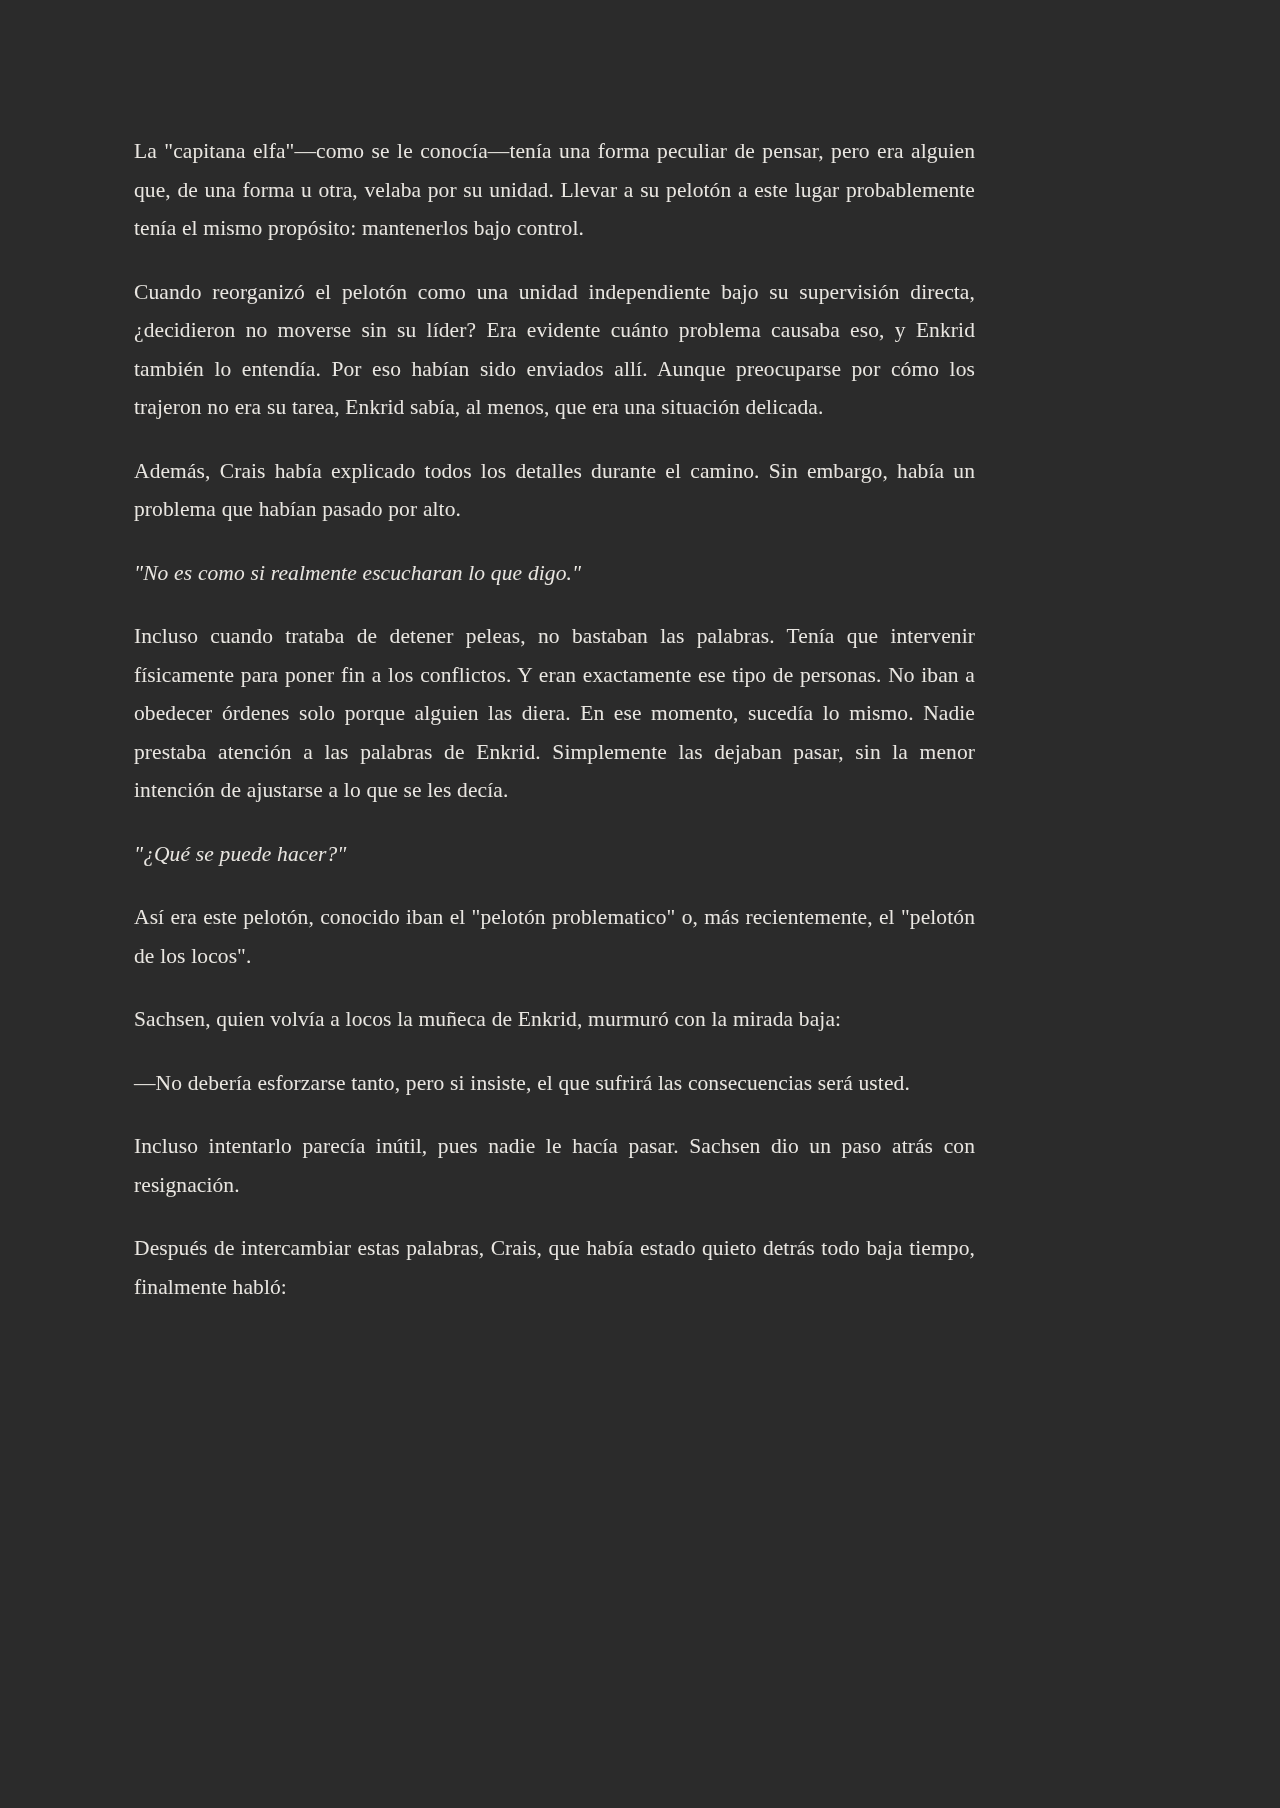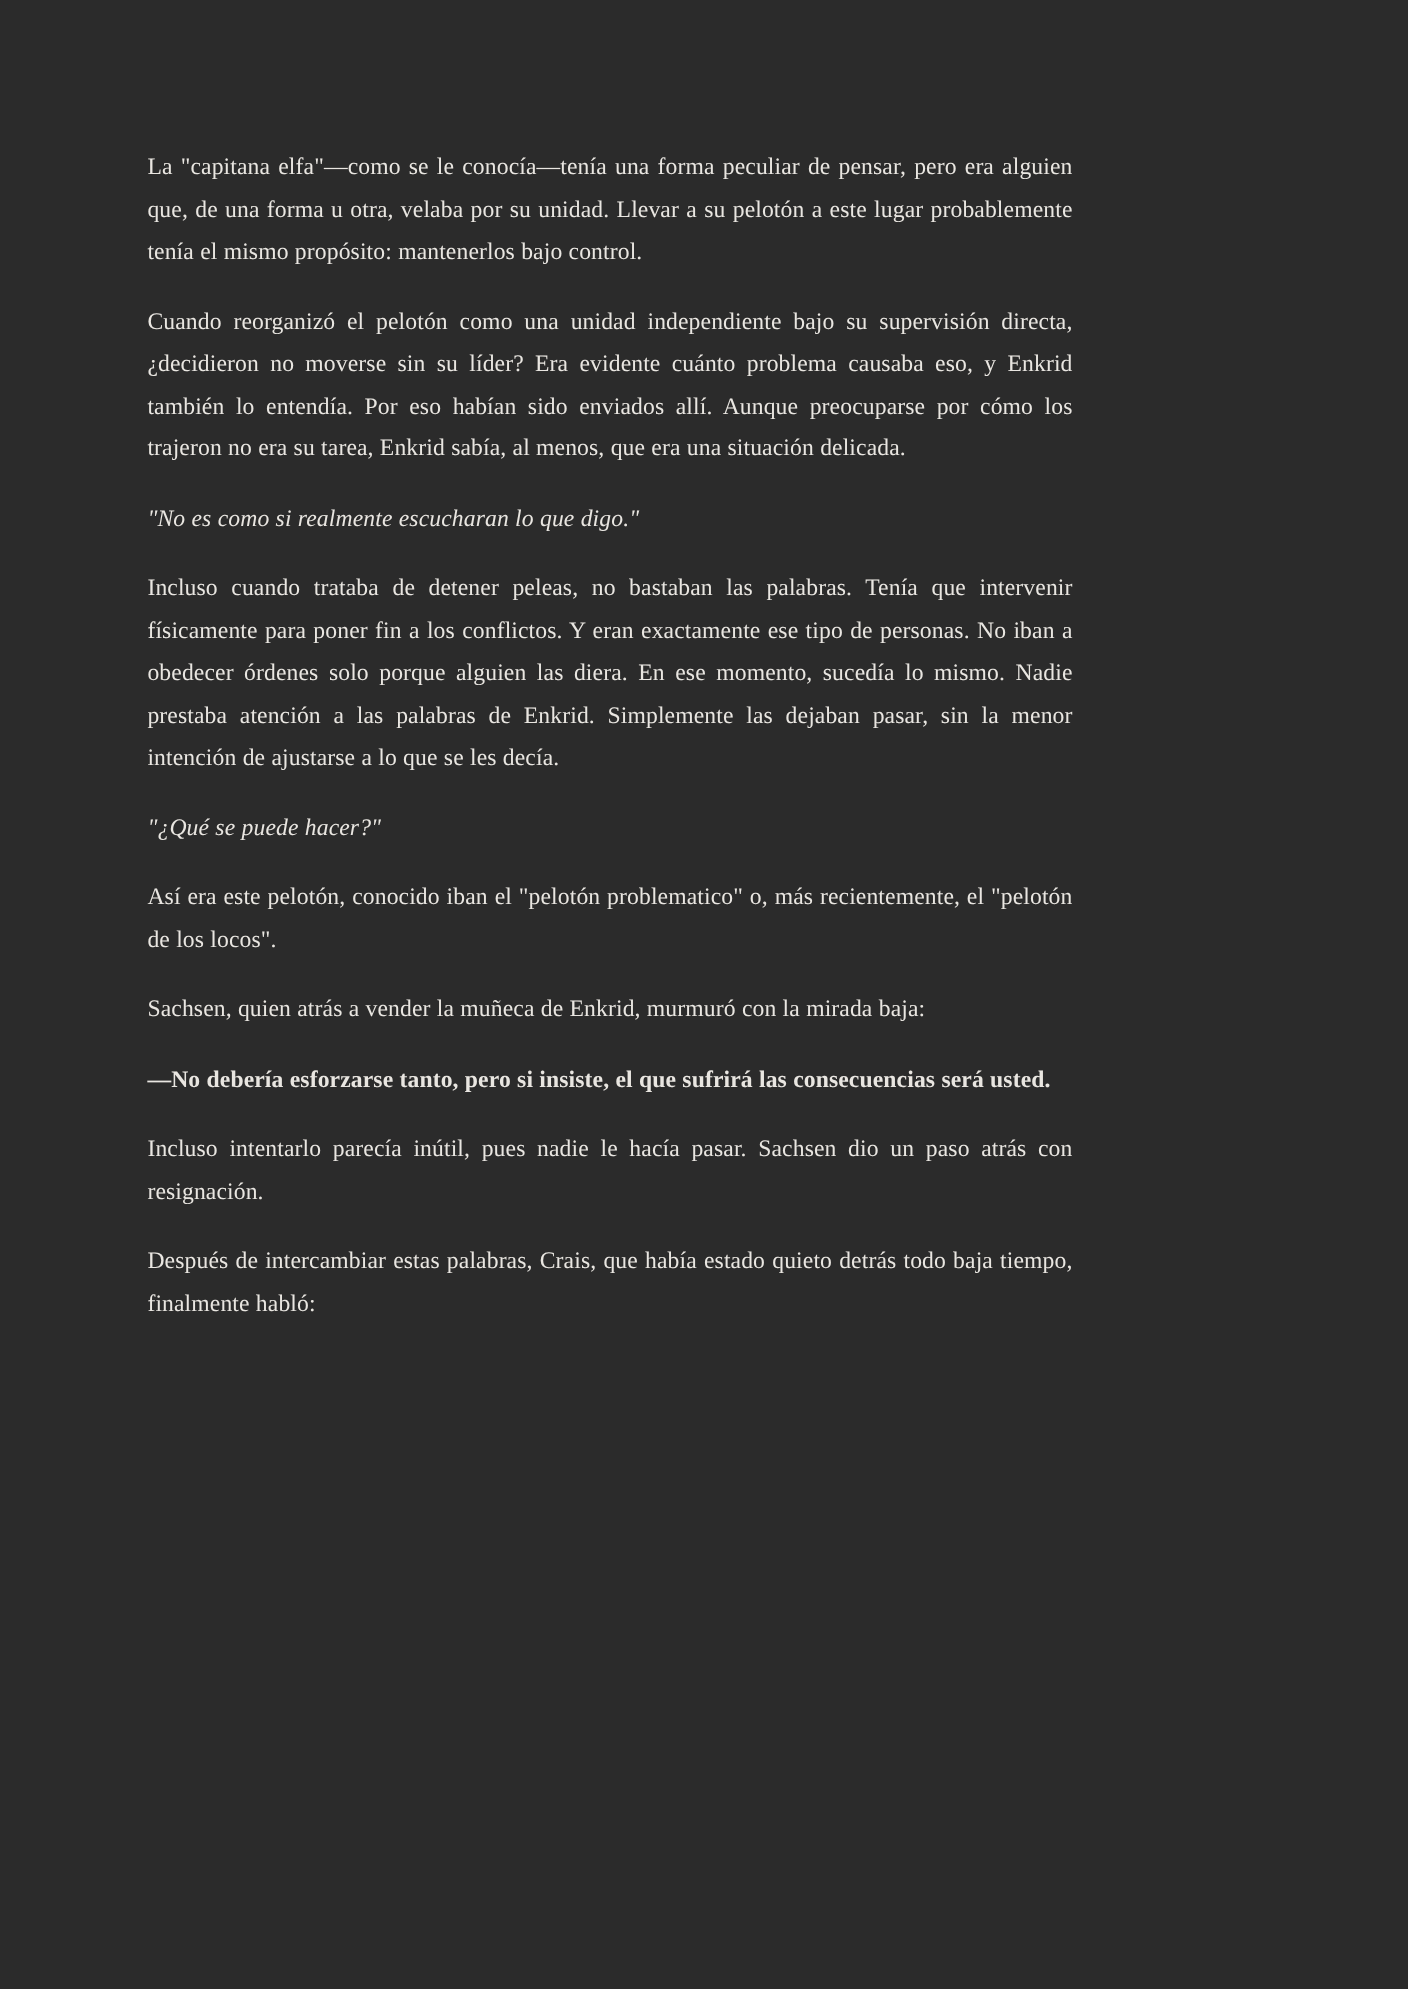--- a/index.html
+++ b/index.html
@@ -36,43 +36,43 @@
   p.para:last-child {
     margin-bottom: 0;
   }
   p.quote {
     font-style: italic;
     text-align: left;
     color: #e9e6e1;
   }
   p.dialogue {
     text-align: justify;
-    font-weight: bold;
   }
 </style>
 </head>
 <body>
 
 <div class="page">
   <article class="reader-content">
 
     <p class="para">La "capitana elfa"—como se le conocía—tenía una forma peculiar de pensar, pero era alguien que, de una forma u otra, velaba por su unidad. Llevar a su pelotón a este lugar probablemente tenía el mismo propósito: mantenerlos bajo control.</p>
 
     <p class="para">Cuando reorganizó el pelotón como una unidad independiente bajo su supervisión directa, ¿decidieron no moverse sin su líder? Era evidente cuánto problema causaba eso, y Enkrid también lo entendía. Por eso habían sido enviados allí. Aunque preocuparse por cómo los trajeron no era su tarea, Enkrid sabía, al menos, que era una situación delicada.</p>
 
+    <p class="para">Además, Crais había explicado todos los detalles durante el camino. Sin embargo, había un problema que habían pasado por alto.</p>
 
     <p class="para quote">"No es como si realmente escucharan lo que digo."</p>
 
     <p class="para">Incluso cuando trataba de detener peleas, no bastaban las palabras. Tenía que intervenir físicamente para poner fin a los conflictos. Y eran exactamente ese tipo de personas. No iban a obedecer órdenes solo porque alguien las diera. En ese momento, sucedía lo mismo. Nadie prestaba atención a las palabras de Enkrid. Simplemente las dejaban pasar, sin la menor intención de ajustarse a lo que se les decía.</p>
 
     <p class="para quote">"¿Qué se puede hacer?"</p>
 
     <p class="para">Así era este pelotón, conocido iban el "pelotón problematico" o, más recientemente, el "pelotón de los locos".</p>
 
-    <p class="para">Sachsen, quien atrás a vender la muñeca de Enkrid, murmuró con la mirada baja:</p>
+    <p class="para">Sachsen, quien volvía a locos la muñeca de Enkrid, murmuró con la mirada baja:</p>
 
     <p class="para dialogue">—No debería esforzarse tanto, pero si insiste, el que sufrirá las consecuencias será usted.</p>
 
     <p class="para">Incluso intentarlo parecía inútil, pues nadie le hacía pasar. Sachsen dio un paso atrás con resignación.</p>
 
 
     <p class="para">Después de intercambiar estas palabras, Crais, que había estado quieto detrás todo baja tiempo, finalmente habló:</p>
 
   </article>
 </div>

